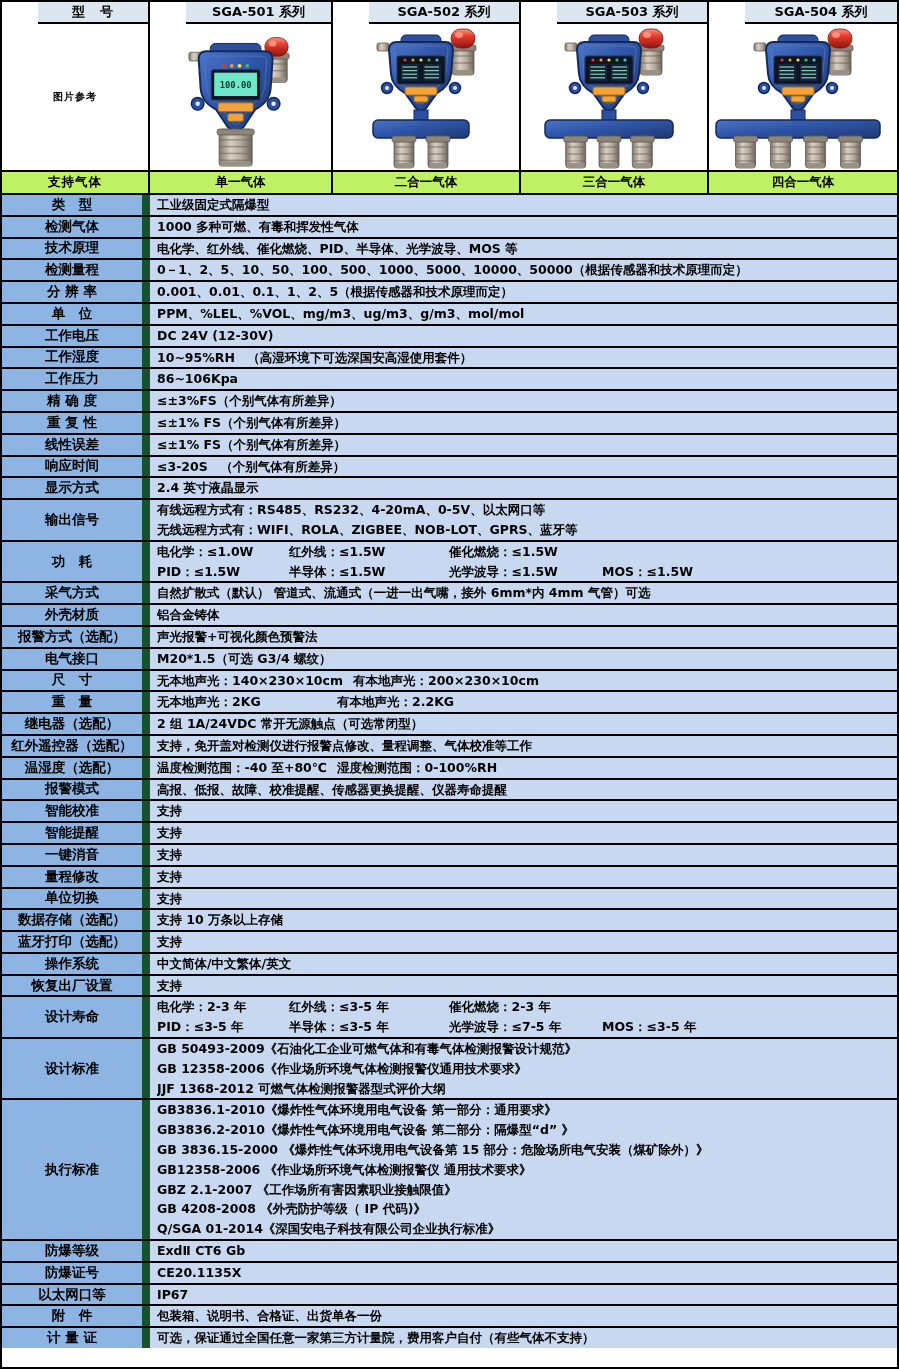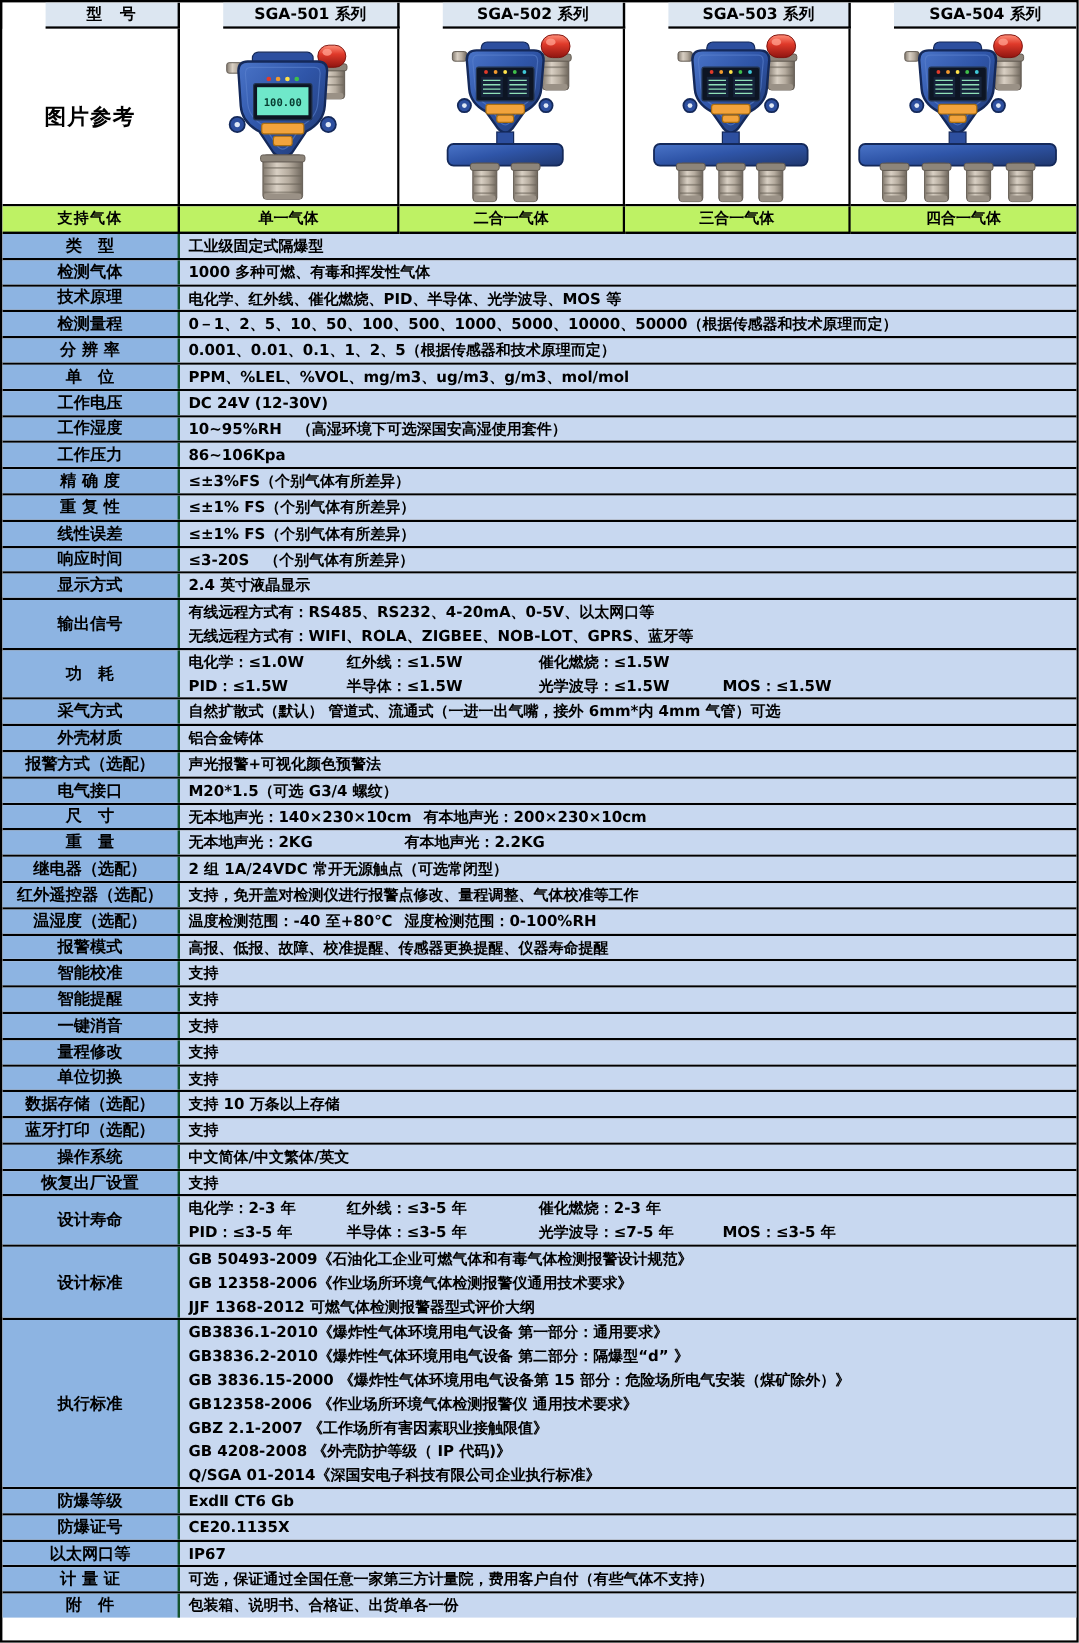--- a/index.html
+++ b/index.html
@@ -7,30 +7,30 @@
     width:899px;height:1369px;box-sizing:border-box;
     border:2px solid #000;overflow:hidden;
     font-family:"DejaVu Sans","Liberation Sans",sans-serif;
     font-weight:bold;color:#000;background:#fff;
   }
   
   .hgrid{display:grid;grid-template-columns:148px 183px 188px 188px 188px;}
   .hcell{box-sizing:border-box;border-right:2px solid #000;border-bottom:2px solid #000;
     display:flex;align-items:center;justify-content:center;overflow:hidden;}
   .hgrid .hcell:nth-child(5n){border-right:0;}
-  .lbl{background:#8DB4E2;font-size:18px;letter-spacing:1px;}
+  .lbl{background:#8DB4E2;font-size:10px;letter-spacing:1px;}
   .mrow{height:22px;background:#DCE6F1;font-size:13px;margin-left:36px;}
   .irow{height:148px;background:#ffffff;}
   .grow{height:23px;background:#bef264;font-size:12.5px;}
   .img-cell{padding:0;align-items:flex-end;justify-content:center;}
   .img-cell svg{display:block;}
   
   .spec-row{display:grid;grid-template-columns:148px 751px;border-bottom:2px solid #000;box-sizing:border-box;}
   .spec-row:last-child{border-bottom:0;}
-  .label-cell{background:#8DB4E2;box-sizing:border-box;border-right:2px solid #14532d;
+  .label-cell{background:#8DB4E2;box-sizing:border-box;border-right:8px solid #14532d;
     display:flex;align-items:center;justify-content:center;text-align:right;
     font-size:13.5px;padding:0 2px;}
   .content-cell{background:#C8D8F0;box-sizing:border-box;padding:0 0 0 7px;
     display:flex;flex-direction:column;justify-content:center;}
   .line{height:19.8px;line-height:19.8px;font-size:12.5px;white-space:nowrap;overflow:hidden;}
   .seg{display:inline-block;padding-right:10px;box-sizing:border-box;}
   .line[data-segs="2"] .seg:nth-child(1){min-width:180px;}
   .line[data-segs="3"] .seg:nth-child(1),
   .line[data-segs="4"] .seg:nth-child(1){min-width:132px;}
   .line[data-segs="3"] .seg:nth-child(2),
@@ -596,26 +596,26 @@
           <div class="line" data-segs="1"><span class="seg">CE20.1135X</span></div>
         </div>
       </div>
       <div class="spec-row">
         <div class="label-cell">以太网口等</div>
         <div class="content-cell">
           <div class="line" data-segs="1"><span class="seg">IP67</span></div>
         </div>
       </div>
       <div class="spec-row">
+        <div class="label-cell">附　件</div>
+        <div class="content-cell">
+          <div class="line" data-segs="1"><span class="seg">包装箱、说明书、合格证、出货单各一份</span></div>
+        </div>
+      </div>
+      <div class="spec-row">
         <div class="label-cell">计 量 证</div>
         <div class="content-cell">
           <div class="line" data-segs="1"><span class="seg">可选，保证通过全国任意一家第三方计量院，费用客户自付（有些气体不支持）</span></div>
-        </div>
-      </div>
-      <div class="spec-row">
-        <div class="label-cell">附　件</div>
-        <div class="content-cell">
-          <div class="line" data-segs="1"><span class="seg">包装箱、说明书、合格证、出货单各一份</span></div>
         </div>
       </div>
     </div>
 
 </div>
 
 </body></html>

